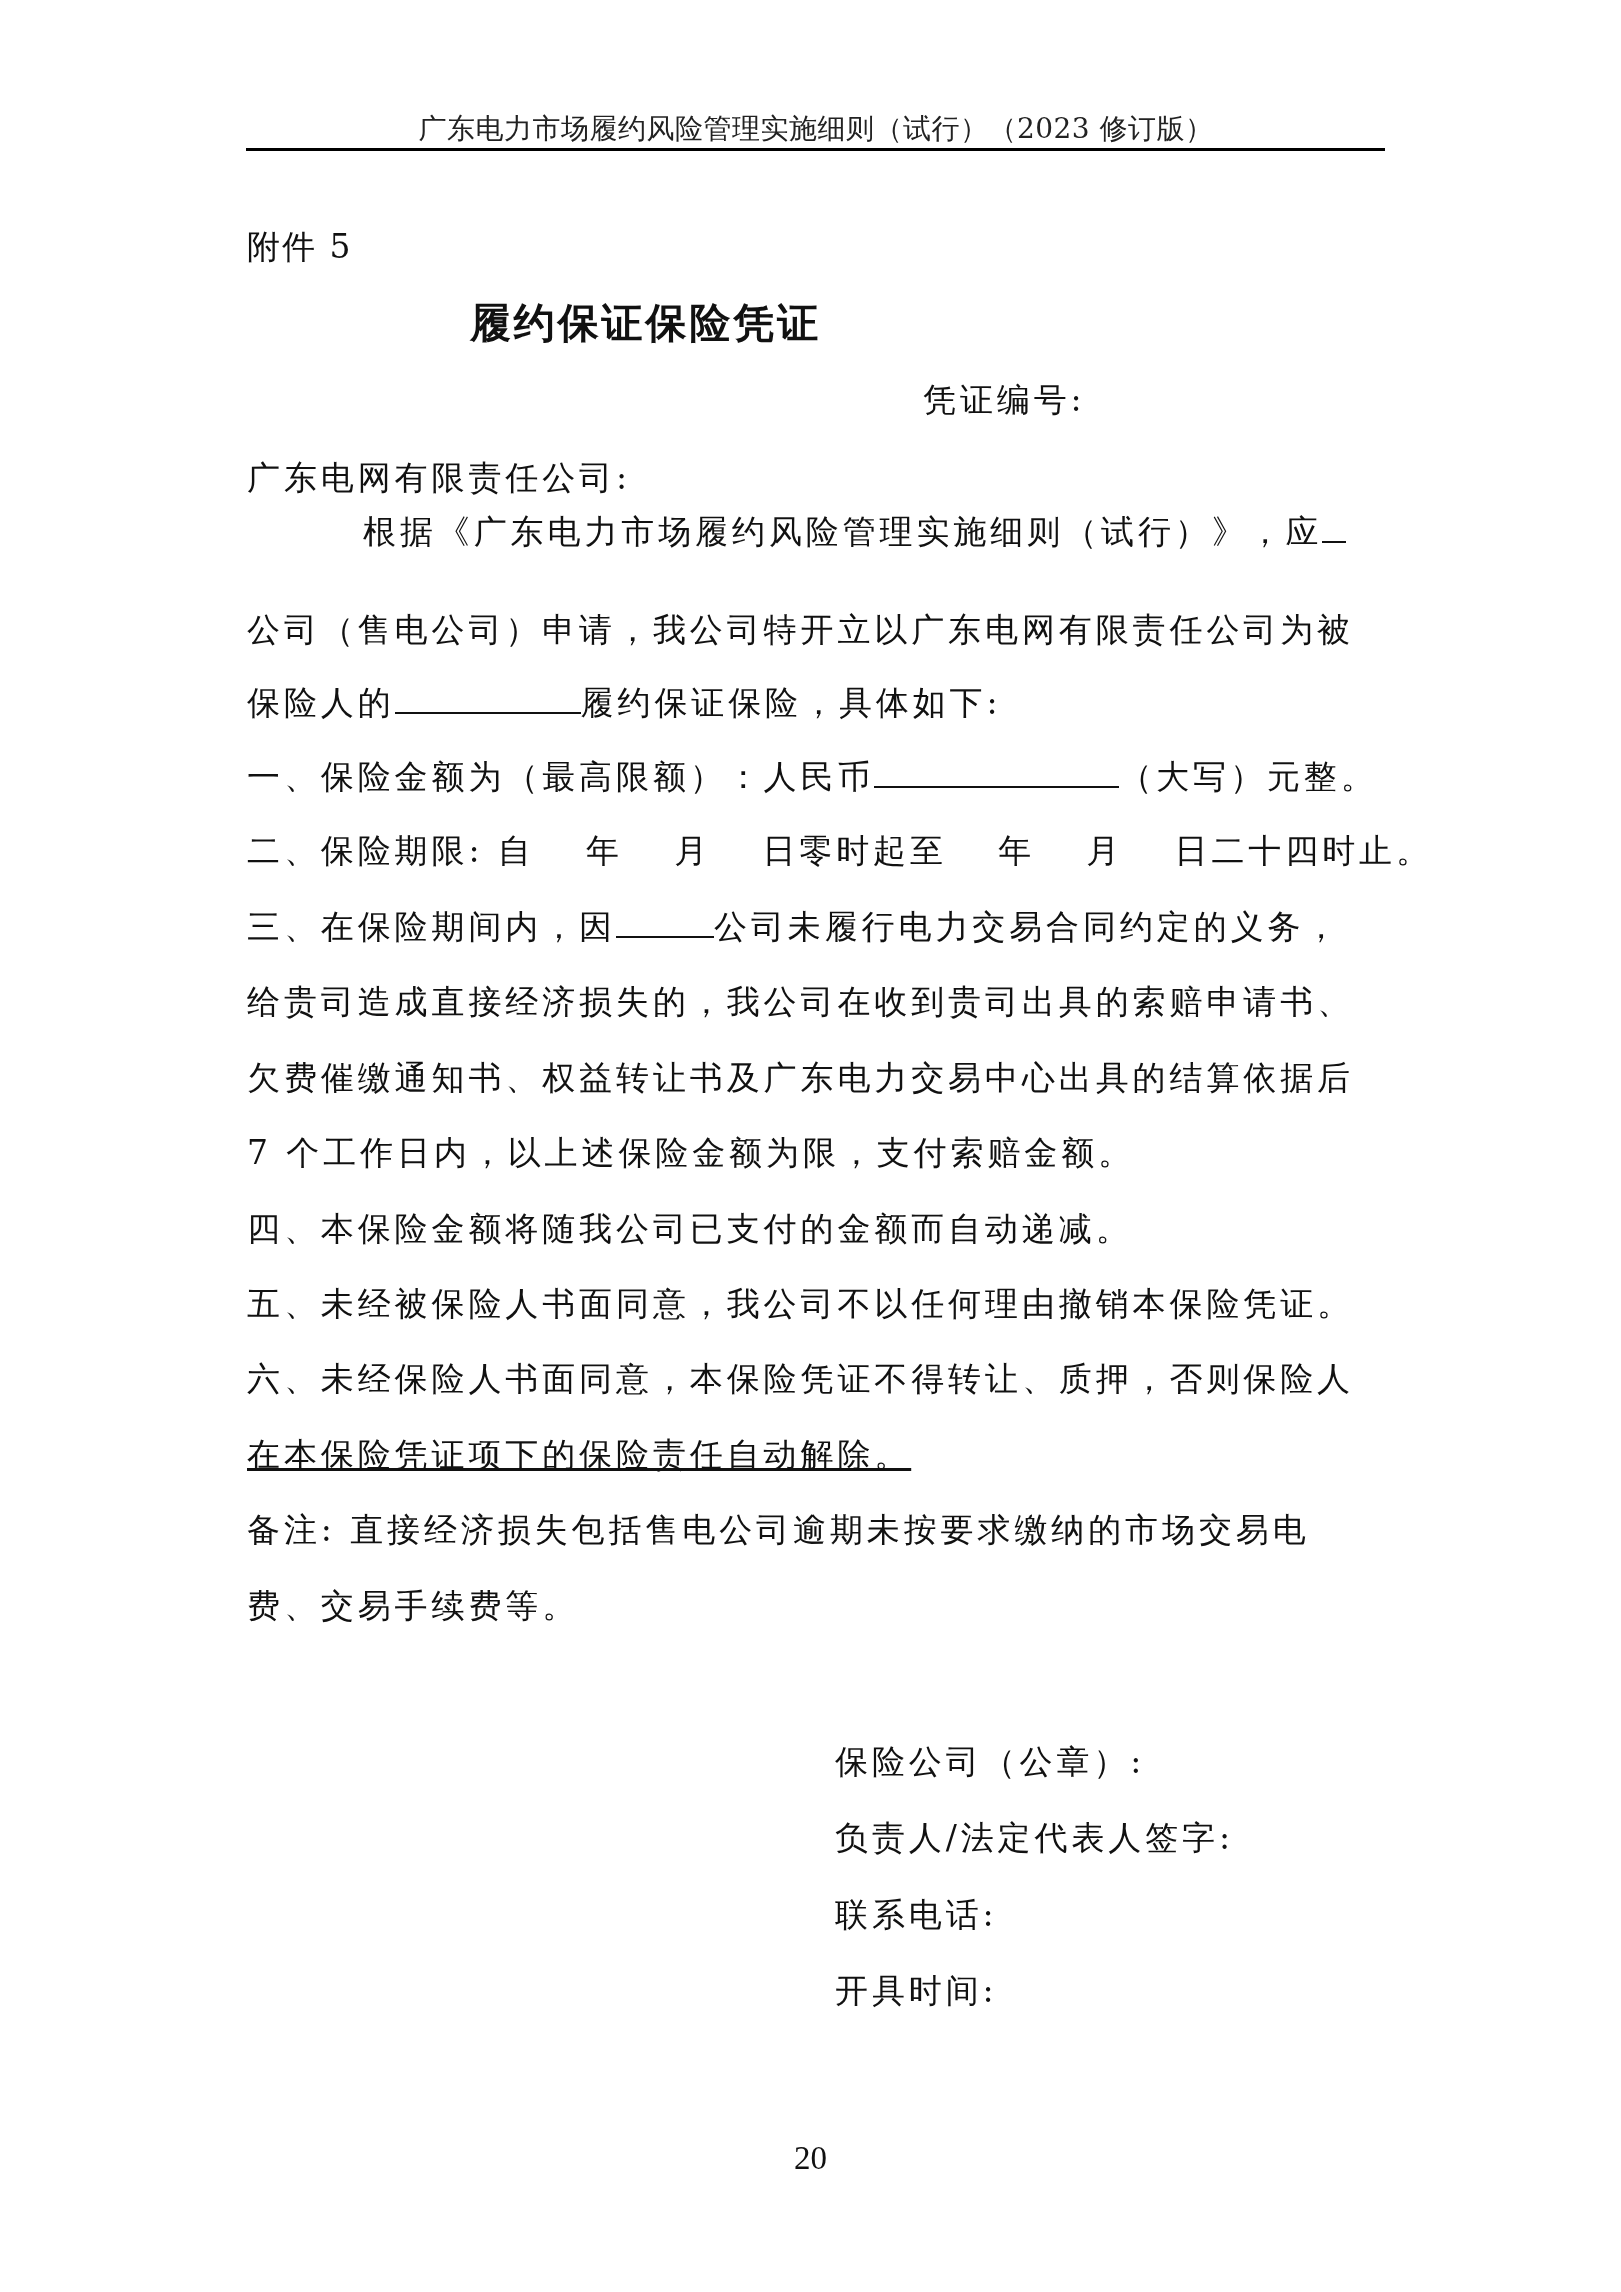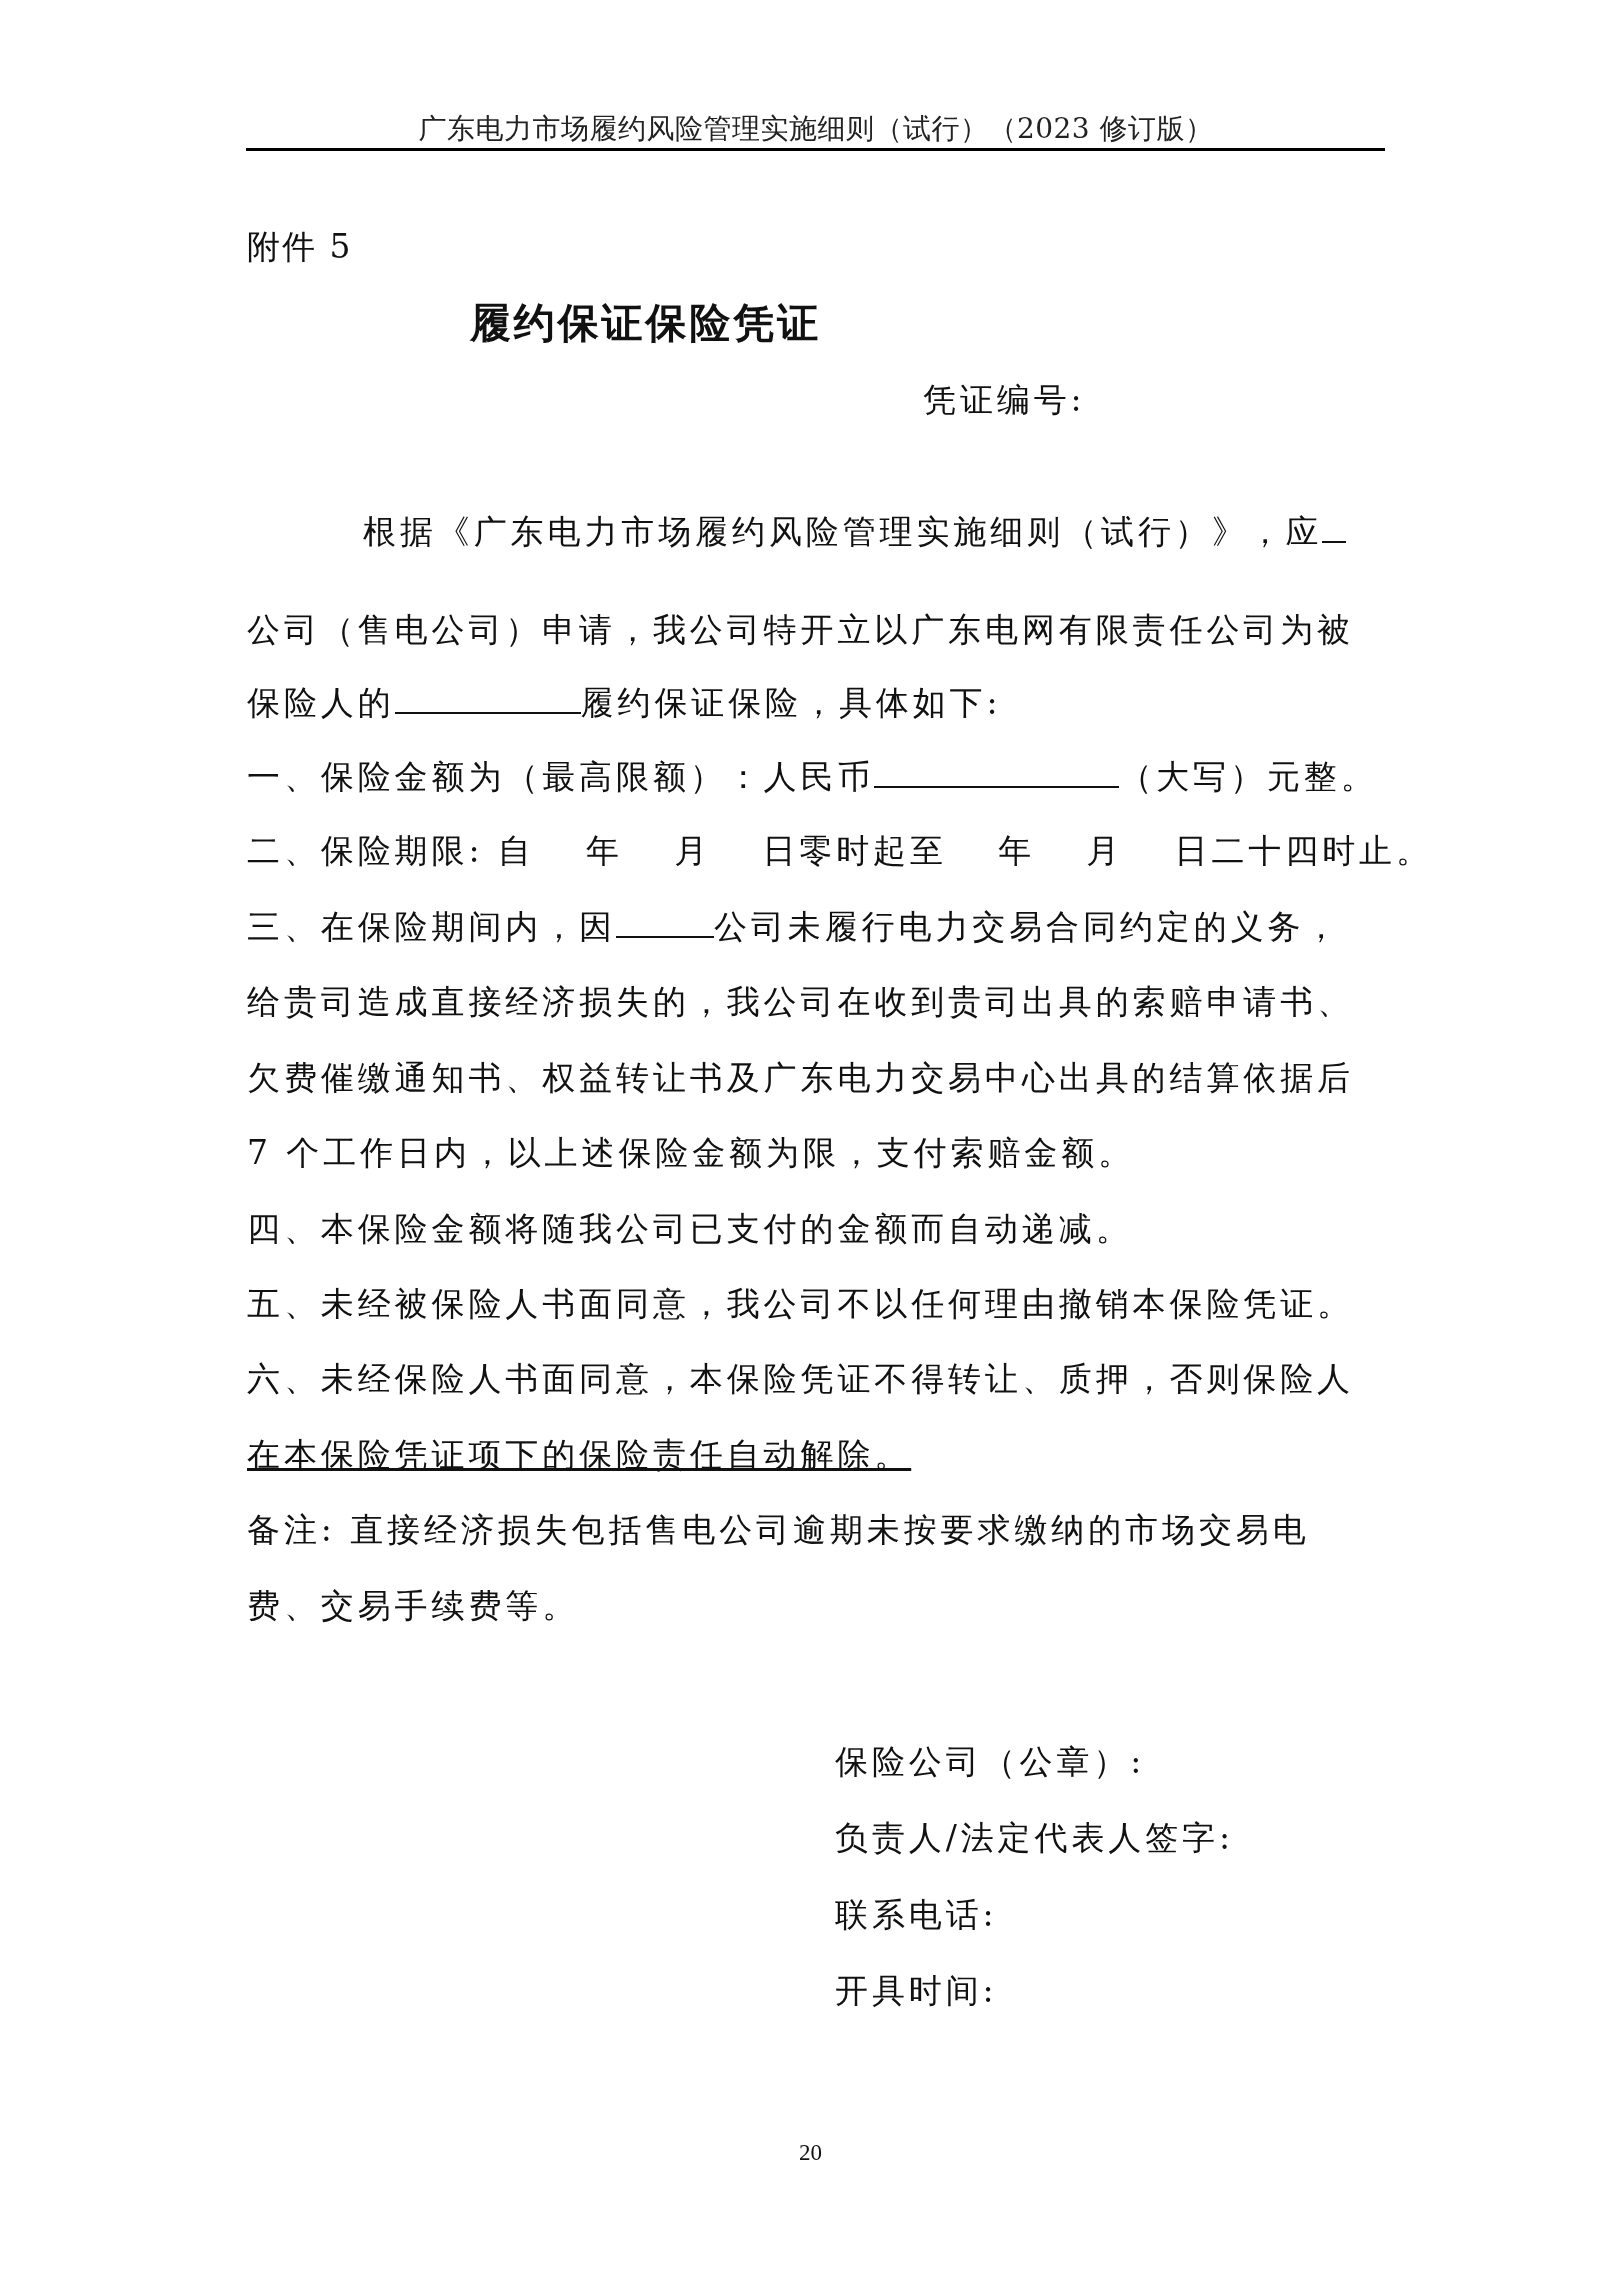--- a/index.html
+++ b/index.html
@@ -12,37 +12,38 @@
                  border-top: 3.9px solid #000; }
   .line { position: absolute; left: 247px; font-size: 33px; white-space: nowrap; letter-spacing: 3.9px; line-height: 39px; }
   .annex { top: 227px; letter-spacing: 2px; }
   .title { position: absolute; left: 0; width: 1291px; top: 296px; text-align: center; font-size: 41px;
            font-weight: bold; letter-spacing: 2.9px; font-family: "DejaVu Sans", sans-serif; }
   .cert-no { left: 923px; top: 380px; }
   .addressee { top: 458px; }
   .indent { left: 363px; }
   .blank { display: inline-block; border-bottom: 2px solid #111; height: 29px; vertical-align: baseline; }
   .sig { position: absolute; left: 835px; font-size: 33px; letter-spacing: 3.9px; line-height: 39px; white-space: nowrap; }
-  .page-number { position: absolute; left: 0; width: 1621px; text-align: center; top: 2140px; font-size: 23px;
+  .page-number { position: absolute; left: 0; width: 1621px; text-align: center; top: 2140px; font-size: 33px;
                  font-family: "Liberation Serif", serif; }
 </style>
 </head>
 <body>
 
 <div class="page">
 
   <div class="running-header">广东电力市场履约风险管理实施细则（试行）（2023 修订版）</div>
   <div class="header-rule"></div>
 
   <div class="line annex">附件 5</div>
 
   <div class="title">履约保证保险凭证</div>
 
   <div class="line cert-no">凭证编号:</div>
 
+  <div class="line addressee">广东电网有限责任公司:</div>
 
   <div class="line indent" style="top:512px;">
     <span>根据《广东电力市场履约风险管理实施细则（试行）》，应</span><span class="blank" style="width:23.5px;"></span>
   </div>
   <div class="line" style="top:610px;">公司（售电公司）申请，我公司特开立以广东电网有限责任公司为被</div>
   <div class="line" style="top:683px;">
     <span>保险人的</span><span class="blank" style="width:186px;"></span><span>履约保证保险，具体如下:</span>
   </div>
 
   <div class="line" style="top:757px;">

